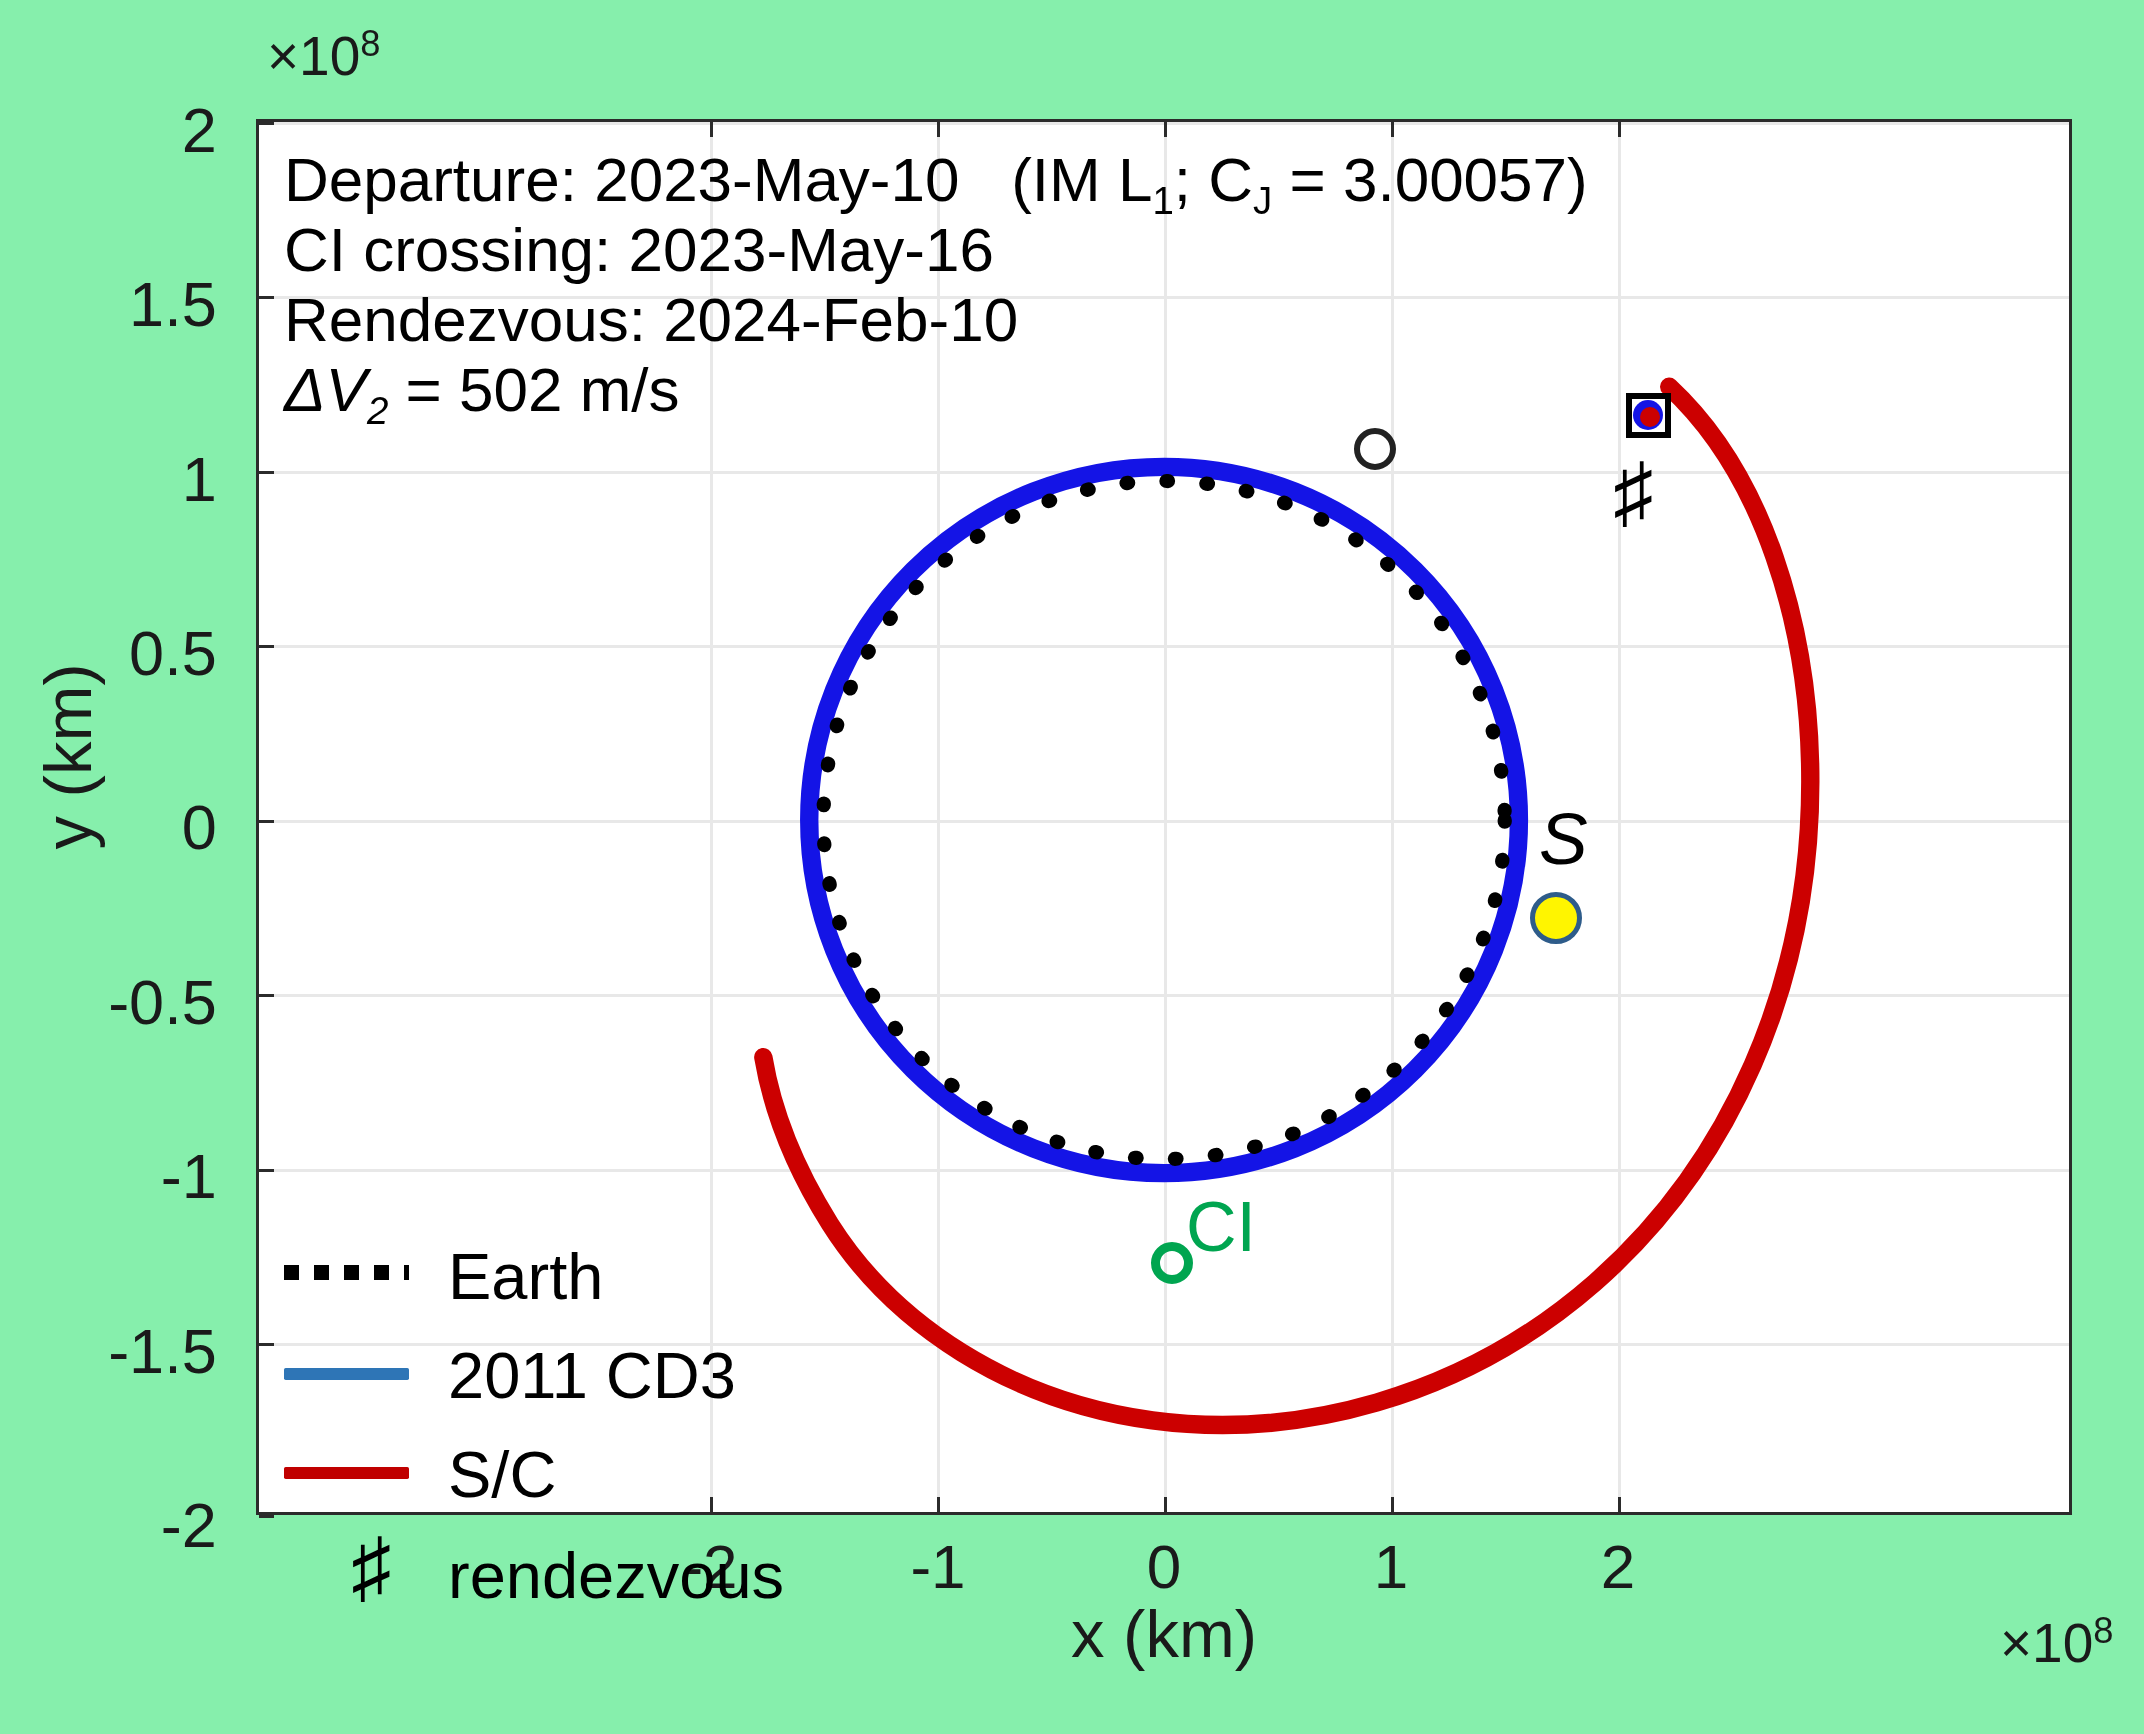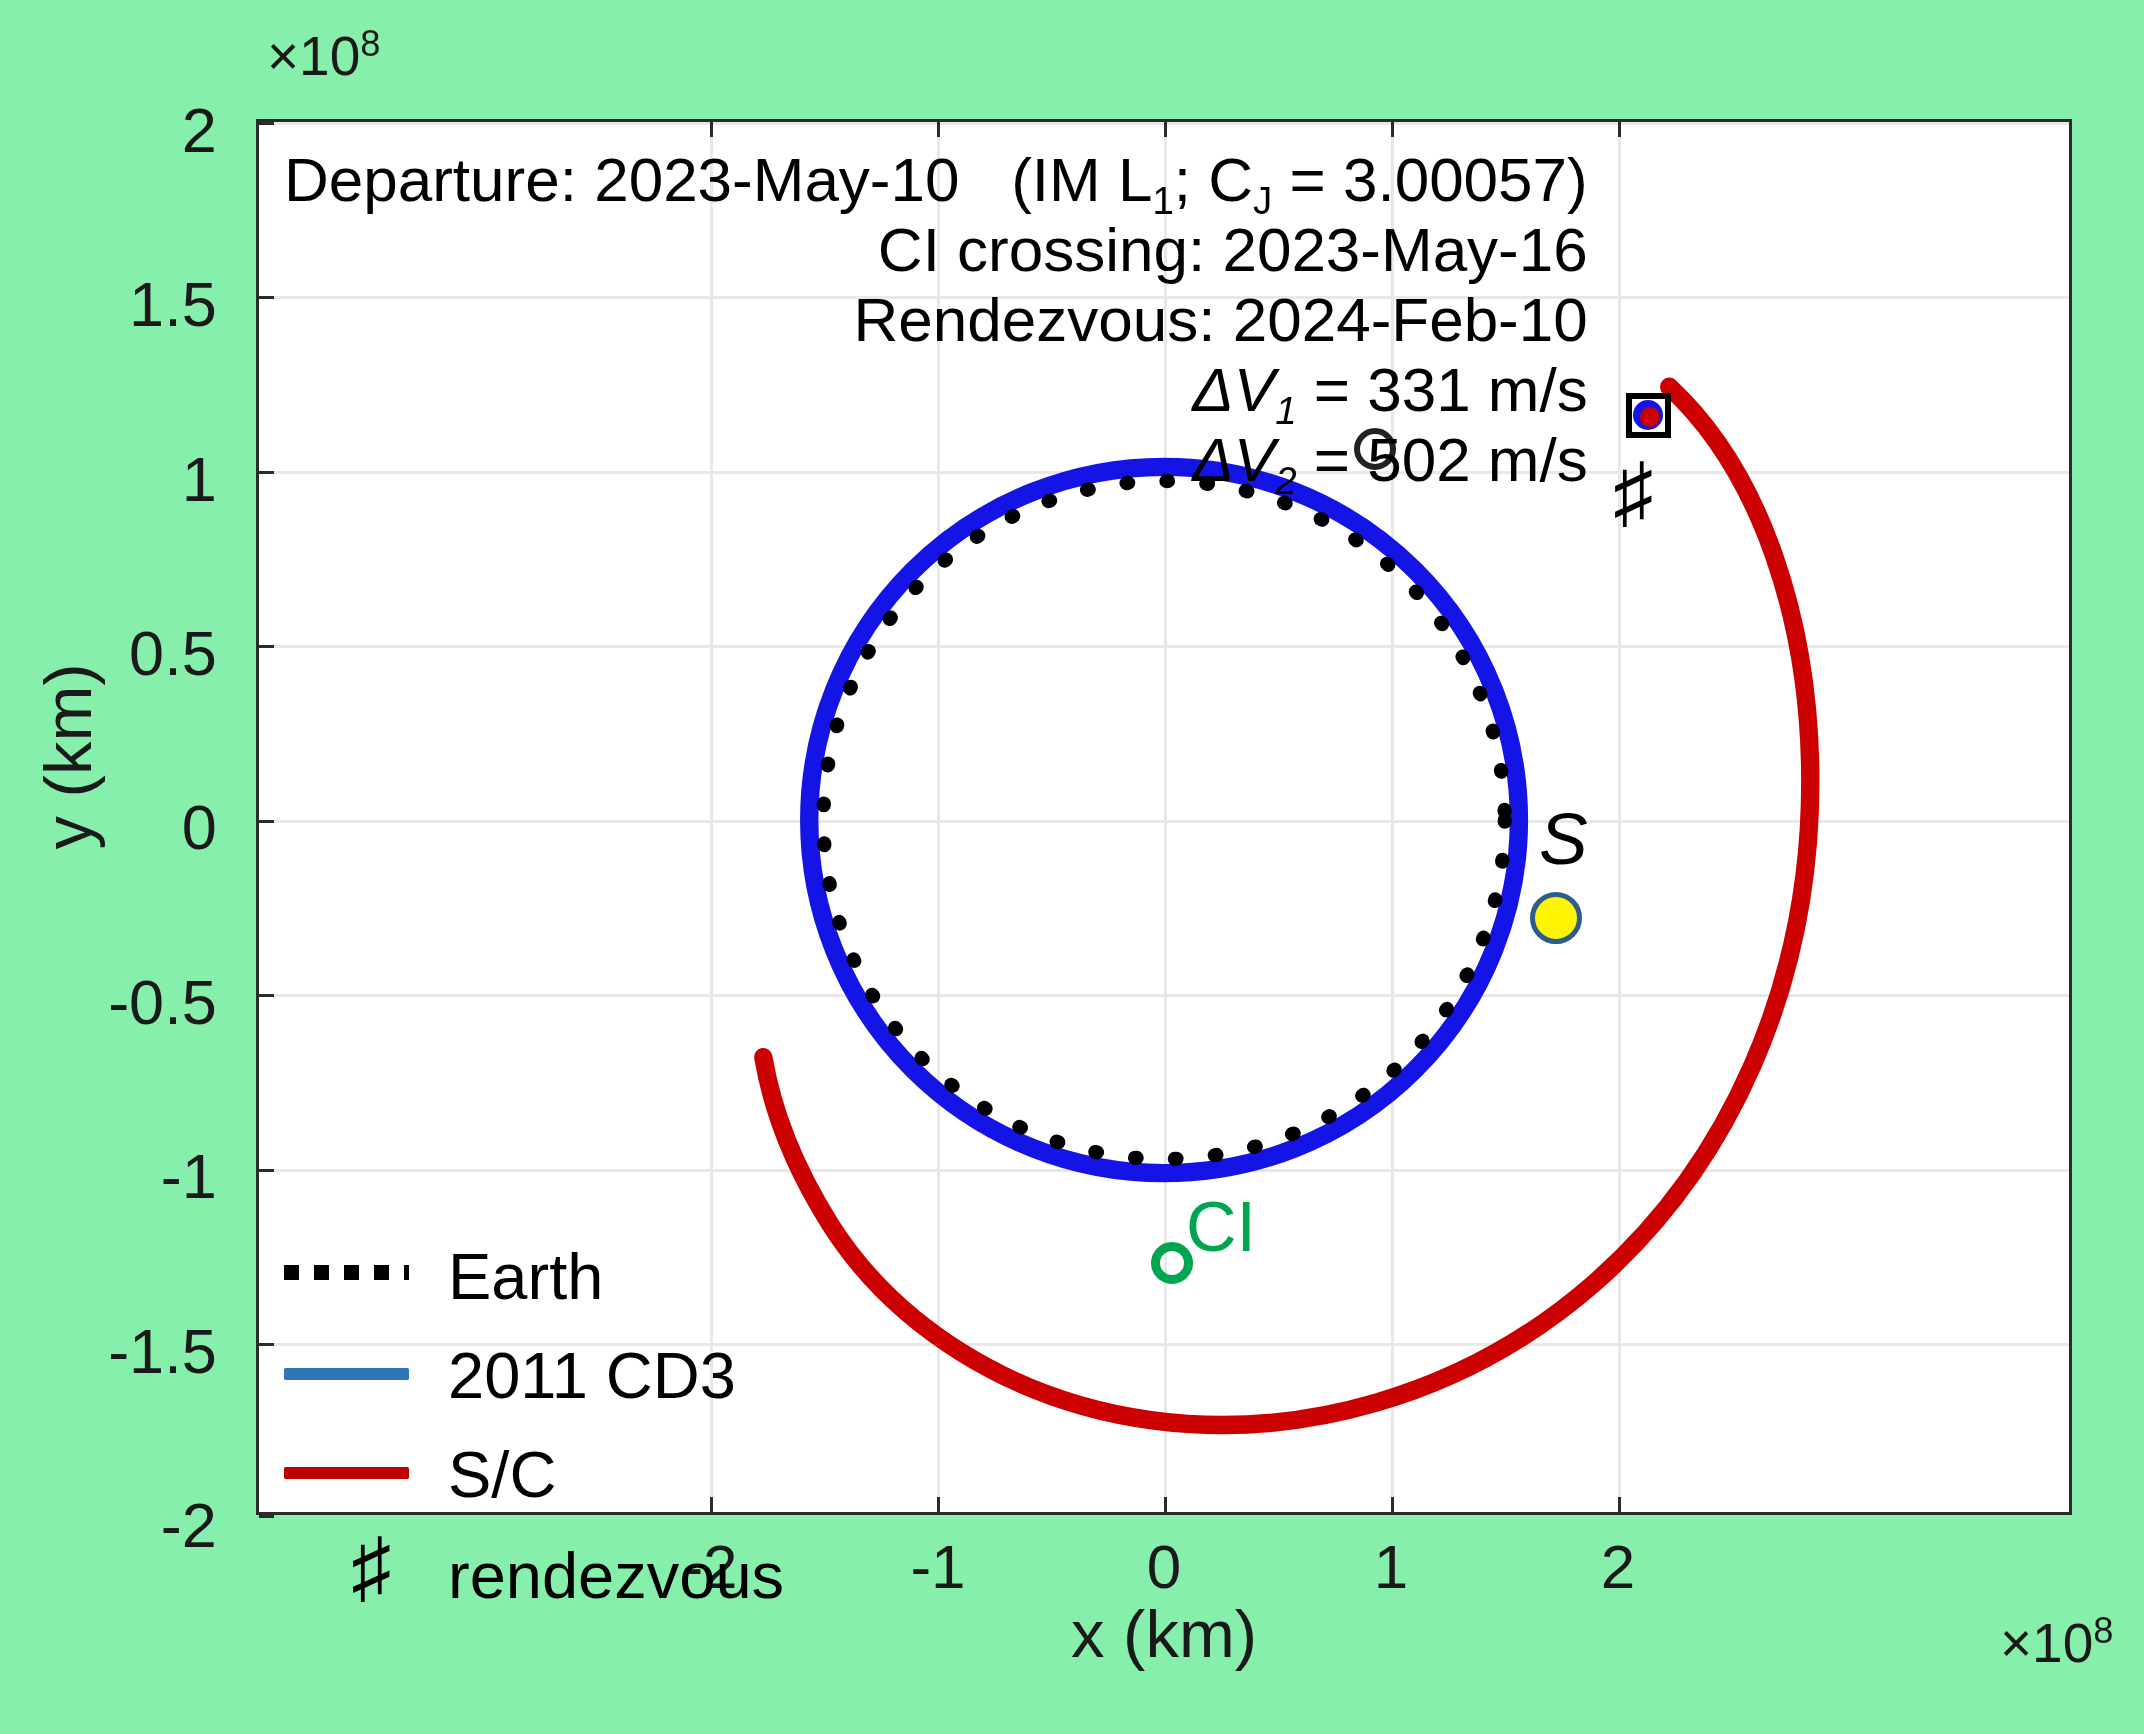--- a/index.html
+++ b/index.html
@@ -66,21 +66,21 @@
 
   
   #annotation{
     position:absolute;
     left:25px; top:23.4px;
     font-size:62px;
     line-height:70px;
     color:#000;
     white-space:nowrap;
   }
-  #annotation .ln{display:block;height:70px;text-align:right;}
+  #annotation .ln{display:block;height:70px;}
   .ital{font-style:italic;}
 
   
   #legend{position:absolute;left:25px;top:1110px;}
   .leg-row{position:relative;height:99px;}
   .leg-swatch{position:absolute;left:0;top:37px;width:125px;height:11.7px;}
   .leg-swatch.solid{border-radius:1.7px;}
   .leg-swatch.dotted{
     height:15px;top:33px;
     background-image:linear-gradient(to right,#000 0 15px,transparent 15px 30px);
@@ -215,25 +215,20 @@
       </span>
       <span class="ln">
         <span>CI crossing:</span>
         <span>2023-May-16</span>
       </span>
       <span class="ln">
         <span>Rendezvous:</span>
         <span>2024-Feb-10</span>
       </span>
       <span class="ln">
-        <span class="ital">ΔV</span><span class="sub ital">1</span>
-        <span>=</span>
-        <span>331 m/s</span>
-      </span>
-      <span class="ln">
         <span class="ital">ΔV</span><span class="sub ital">2</span>
         <span>=</span>
         <span>502 m/s</span>
       </span>
     </div>
 
     <div id="legend">
       <div class="leg-row">
         <span class="leg-swatch dotted"></span>
         <span class="leg-text">Earth</span>

